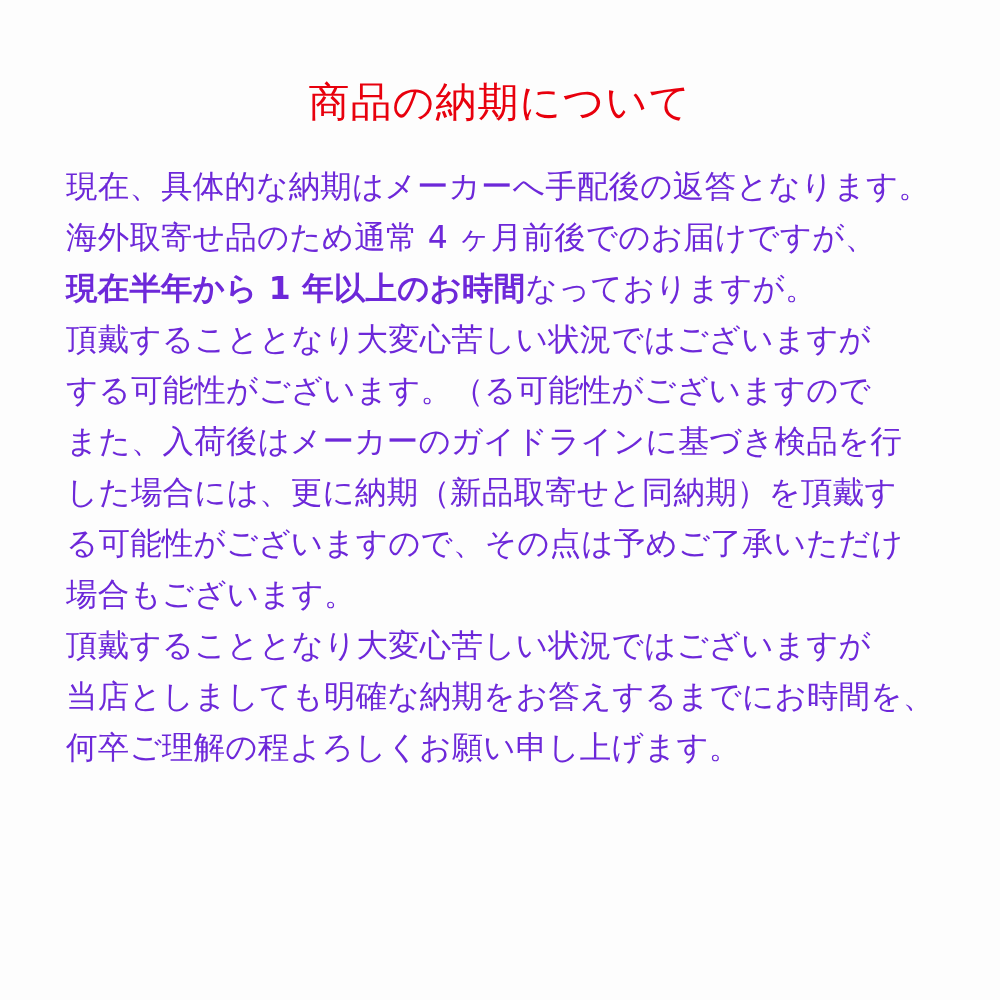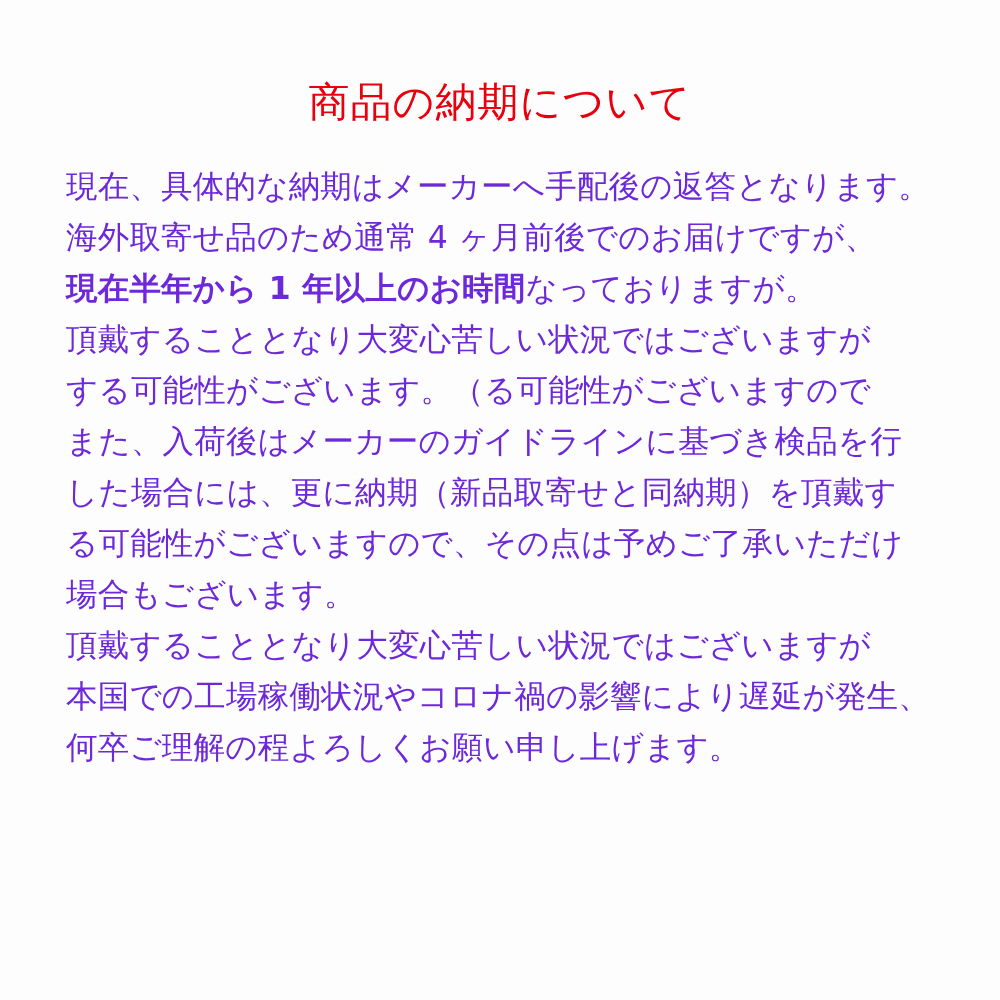--- a/index.html
+++ b/index.html
@@ -73,18 +73,18 @@
 
     <div class="para">
       <span class="line">また、入荷後はメーカーのガイドラインに基づき検品を行</span>
       <span class="line">した場合には、更に納期（新品取寄せと同納期）を頂戴す</span>
       <span class="line">る可能性がございますので、その点は予めご了承いただけ</span>
       <span class="line">場合もございます。</span>
     </div>
 
     <div class="para">
       <span class="line">頂戴することとなり大変心苦しい状況ではございますが</span>
-      <span class="line">本国での工場稼働状況やコロナ禍の影響により遅延が発生、</span>
+      <span class="line">当店としましても明確な納期をお答えするまでにお時間を、</span>
       <span class="line">何卒ご理解の程よろしくお願い申し上げます。</span>
     </div>
 
   </div>
 </div>
 
 </body></html>

